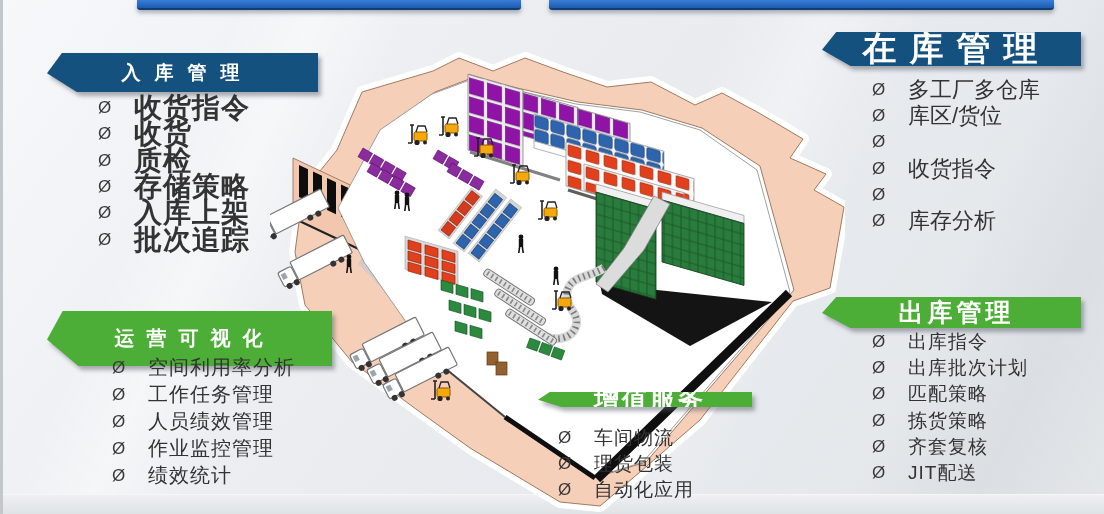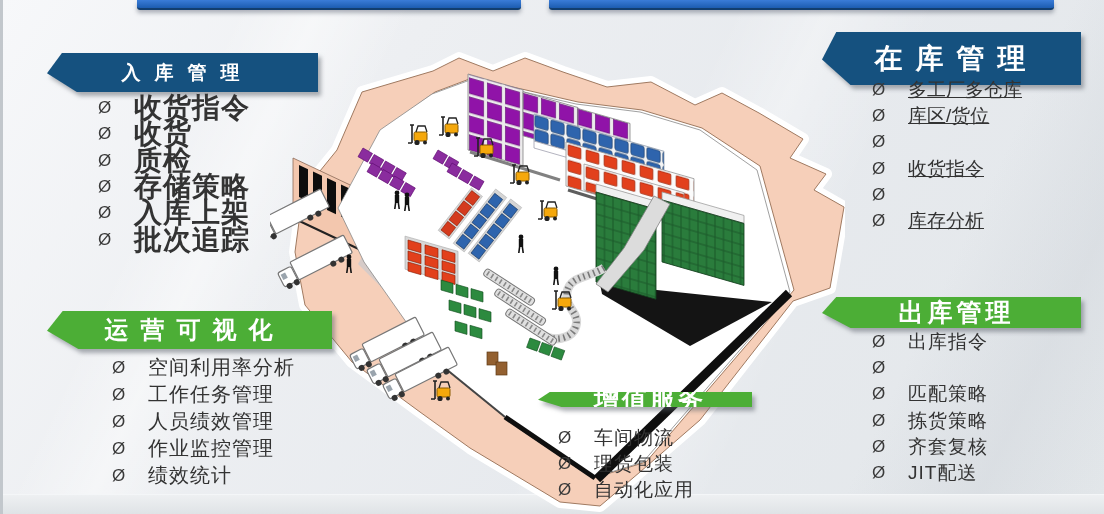--- a/index.html
+++ b/index.html
@@ -40,27 +40,27 @@
   .bullet{width:46px;padding-left:10px;box-sizing:border-box;font-size:17px;color:#3a3a3a;flex:0 0 auto;}
   .itxt{font-size:19px;color:#333;letter-spacing:1px;}
 
   #p-inbound{left:47px;top:53px;}
   #p-inbound .banner{width:271px;height:39px;font-size:19px;letter-spacing:14px;}
   #p-inbound .items{left:41px;top:42px;}
   #p-inbound .items li{height:26.3px;}
   #p-inbound .itxt{font-size:28px;font-weight:bold;}
 
   #p-instock{left:822px;top:32px;}
-  #p-instock .banner{width:259px;height:53px;font-size:28px;letter-spacing:13px;text-align:right;}
+  #p-instock .banner{width:259px;height:34px;font-size:34px;letter-spacing:13px;text-align:right;}
   #p-instock .items{left:40px;top:45px;}
   #p-instock .items li{height:26.2px;}
-  #p-instock .itxt{font-size:19px;letter-spacing:0;text-decoration:underline;}
+  #p-instock .itxt{font-size:22px;letter-spacing:0;}
 
   #p-visual{left:47px;top:311px;}
-  #p-visual .banner{width:285px;height:38px;font-size:24px;letter-spacing:12px;}
+  #p-visual .banner{width:285px;height:55px;font-size:20px;letter-spacing:12px;}
   #p-visual .items{left:55px;top:43px;}
   #p-visual .items li{height:27px;}
   #p-visual .itxt{font-size:20px;}
 
   #p-vas{left:538px;top:392px;}
   #p-vas .banner{width:214px;height:15px;font-size:25px;letter-spacing:3px;}
   #p-vas .items{left:10px;top:33px;}
   #p-vas .items li{height:26px;}
 
   #p-outbound{left:822px;top:297px;}
@@ -413,20 +413,21 @@
           <span>出库管理</span>
         </div>
     </div>
     <ul class="items">
       <li>
           <span class="bullet">Ø</span>
           <span class="itxt">出库指令</span>
         </li>
       <li>
           <span class="bullet">Ø</span>
+          <span class="itxt">出库批次计划</span>
         </li>
       <li>
           <span class="bullet">Ø</span>
           <span class="itxt">匹配策略</span>
         </li>
       <li>
           <span class="bullet">Ø</span>
           <span class="itxt">拣货策略</span>
         </li>
       <li>

